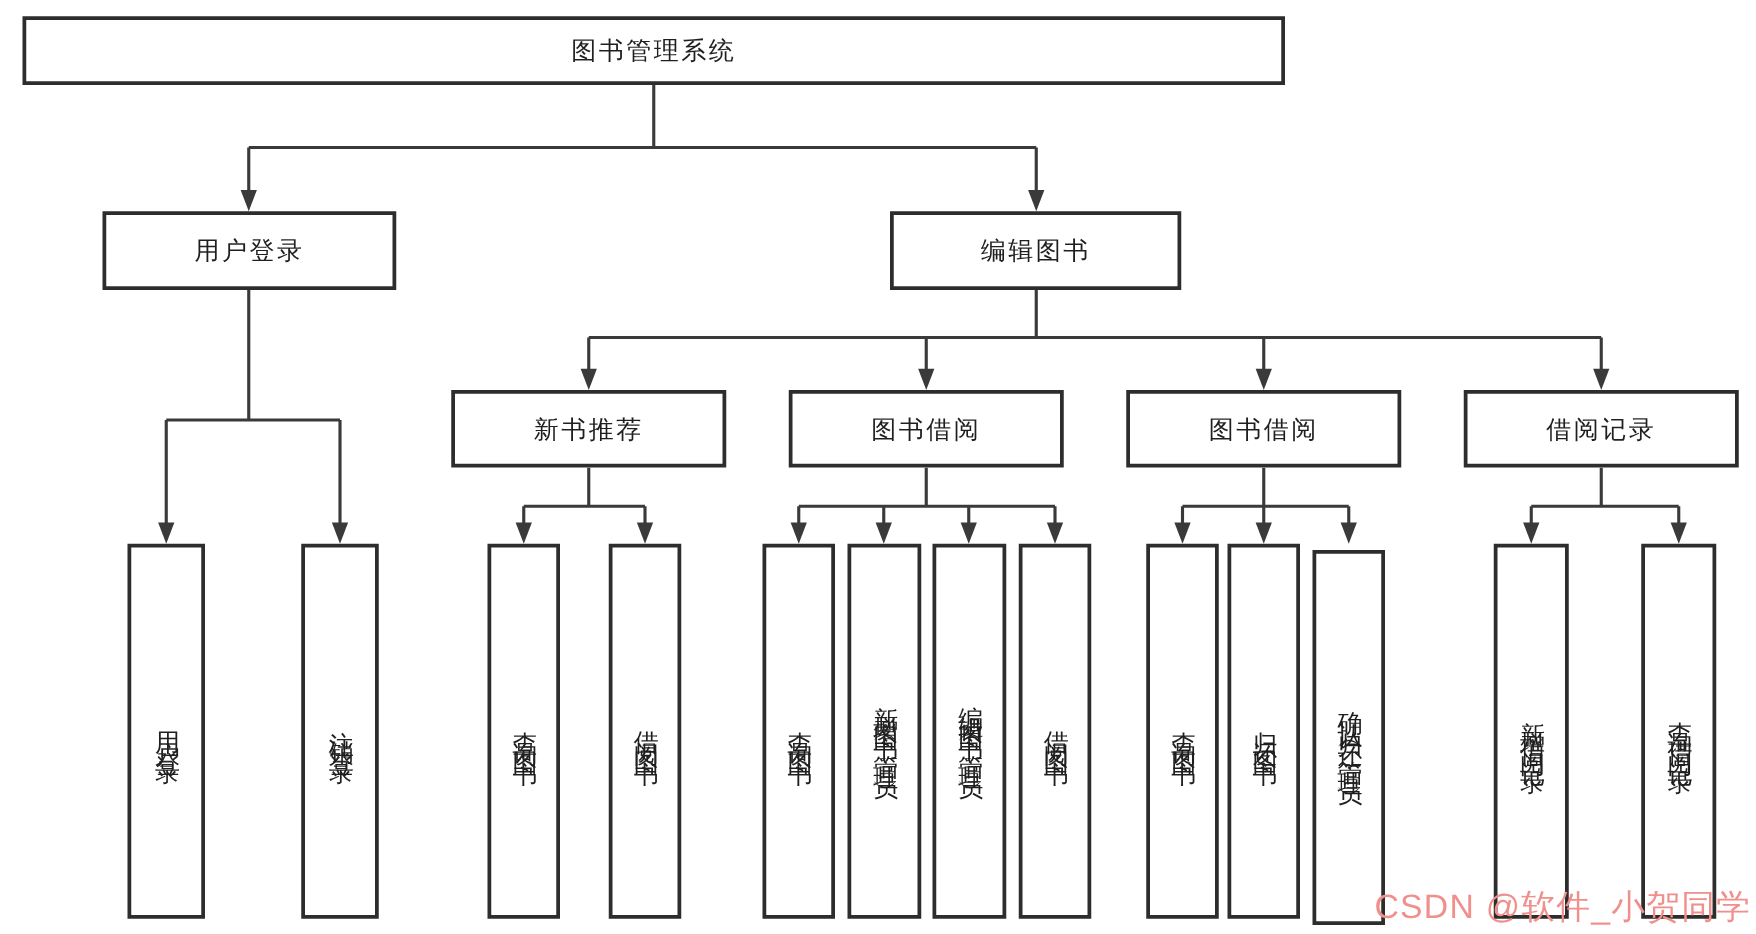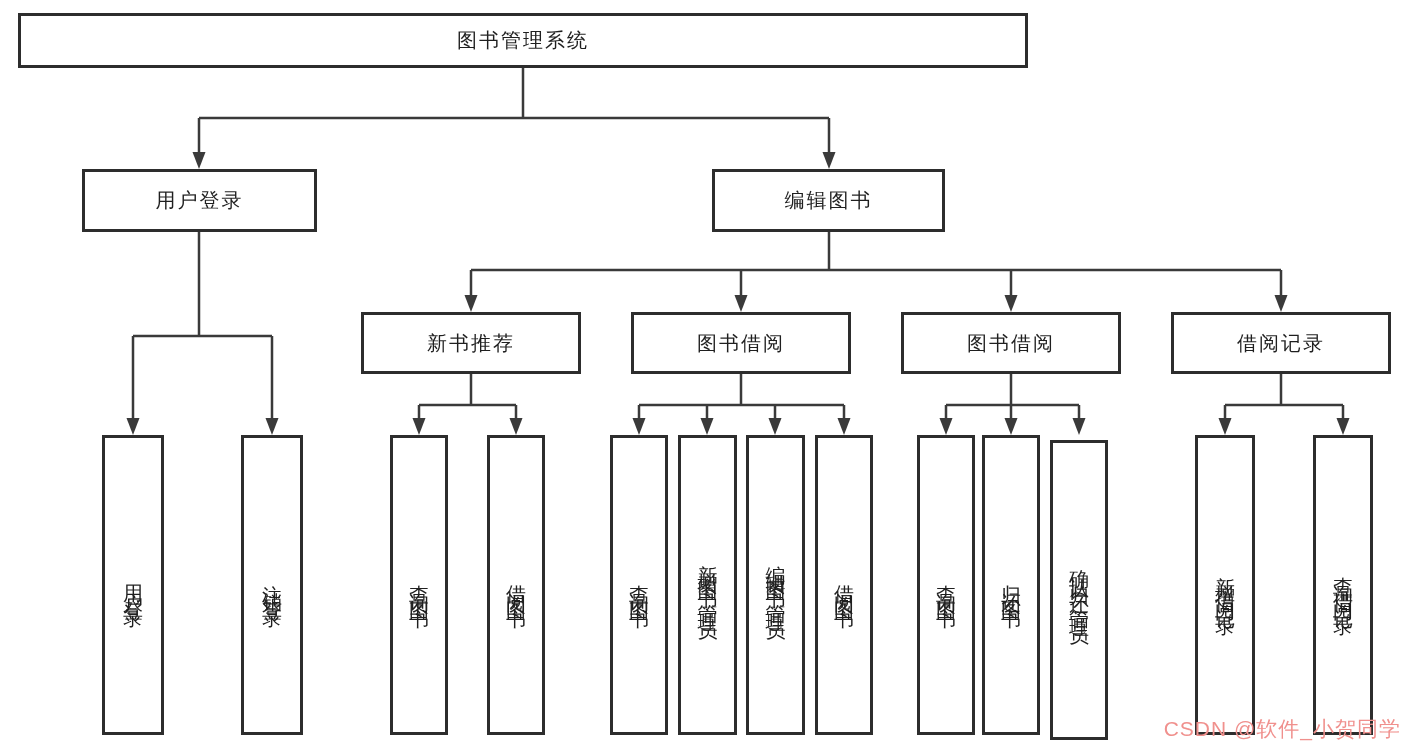--- a/index.html
+++ b/index.html
@@ -12,21 +12,21 @@
     position:absolute; box-sizing:border-box; background:#ffffff;
     border:3px solid #2d2d2d; display:flex; align-items:center; justify-content:center;
     font-size:20px; color:#1f1f1f; letter-spacing:2px; z-index:2; text-align:center;
   }
   .vbox span {
     writing-mode:vertical-rl; text-orientation:mixed;
     letter-spacing:8px; line-height:1.15;
   }
   #watermark {
     position:absolute; right:4px; bottom:4px; z-index:3;
-    font-size:21px; letter-spacing:1px; color:#f0908d; white-space:nowrap;
+    font-size:27px; letter-spacing:1px; color:#f0908d; white-space:nowrap;
   }
 </style>
 </head>
 <body>
 
 <div id="canvas">
 
   <svg id="connectors" width="1405" height="747">
     <g stroke="#3a3a3a" stroke-width="2.5" fill="none">
       <path d="M523,68 V118 M199,118 H829 M199,118 V155 M829,118 V155"></path>

